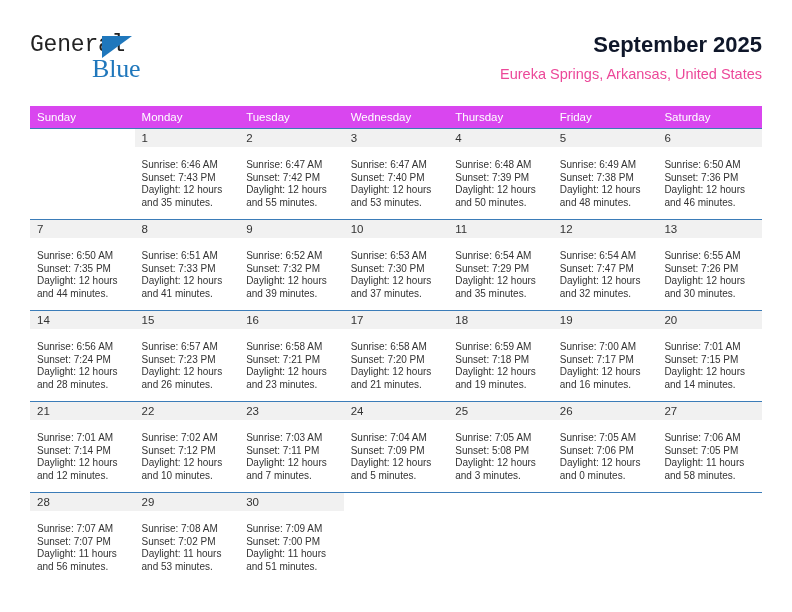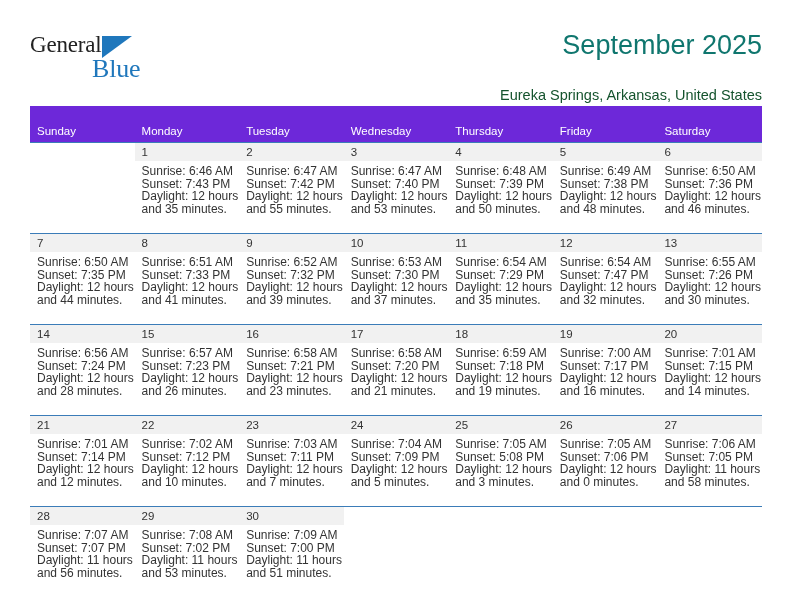--- a/index.html
+++ b/index.html
@@ -36,21 +36,21 @@
     width: 200px;
     height: 56px;
   }
   .logo-general {
     position: absolute;
     left: 0;
     top: 0;
     font-size: 23px;
     letter-spacing: -0.2px;
     color: #222222;
-    font-family: Liberation Serif, serif;
+    font-family: Liberation Mono, monospace;
   }
   .logo-triangle {
     position: absolute;
     left: 72px;
     top: 4px;
     width: 0;
     height: 0;
     border-left: 30px solid #1f77bc;
     border-bottom: 22px solid transparent;
   }
@@ -63,50 +63,50 @@
     color: #1f77bc;
     font-family: Liberation Serif, serif;
   }
   .title-block {
     position: absolute;
     right: 0;
     top: 0;
     text-align: right;
   }
   .cal-title {
-    font-size: 27px;
-    color: #0f766e;
-    font-weight: normal;
+    font-size: 22px;
+    color: #0f172a;
+    font-weight: bold;
     line-height: 34px;
     white-space: nowrap;
   }
   .cal-subtitle {
     font-size: 14.5px;
-    color: #14532d;
+    color: #ec4899;
     line-height: 22px;
-    margin-top: 22px;
+    margin-top: 1px;
     white-space: nowrap;
   }
 
   
   .calendar {
     position: absolute;
     left: 30px;
     top: 106px;
     width: 732px;
     border-collapse: collapse;
     table-layout: fixed;
   }
   .calendar th {
-    background: #6d28d9;
+    background: #d946ef;
     color: #ffffff;
     font-size: 11.5px;
     font-weight: normal;
     text-align: left;
-    padding: 19px 0 5px 7px;
+    padding: 5px 0 5px 7px;
     height: 18px;
     box-sizing: border-box;
   }
   .week-row > td {
     vertical-align: top;
     padding: 0;
     border-top: 1px solid #3b7cb8;
   }
   .cell {
     height: 90px;
@@ -117,22 +117,22 @@
     font-size: 11.5px;
     color: #333333;
     padding: 3px 0 3px 7px;
     height: 18px;
     box-sizing: border-box;
   }
   .cell.empty .daynum {
     background: #ffffff;
   }
   .details {
-    padding: 4px 6px 0 7px;
-    font-size: 12px;
+    padding: 12px 6px 0 7px;
+    font-size: 10px;
     line-height: 12.6px;
     color: #333333;
   }
   .details div {
     white-space: nowrap;
   }
 </style>
 </head>
 <body>
 

